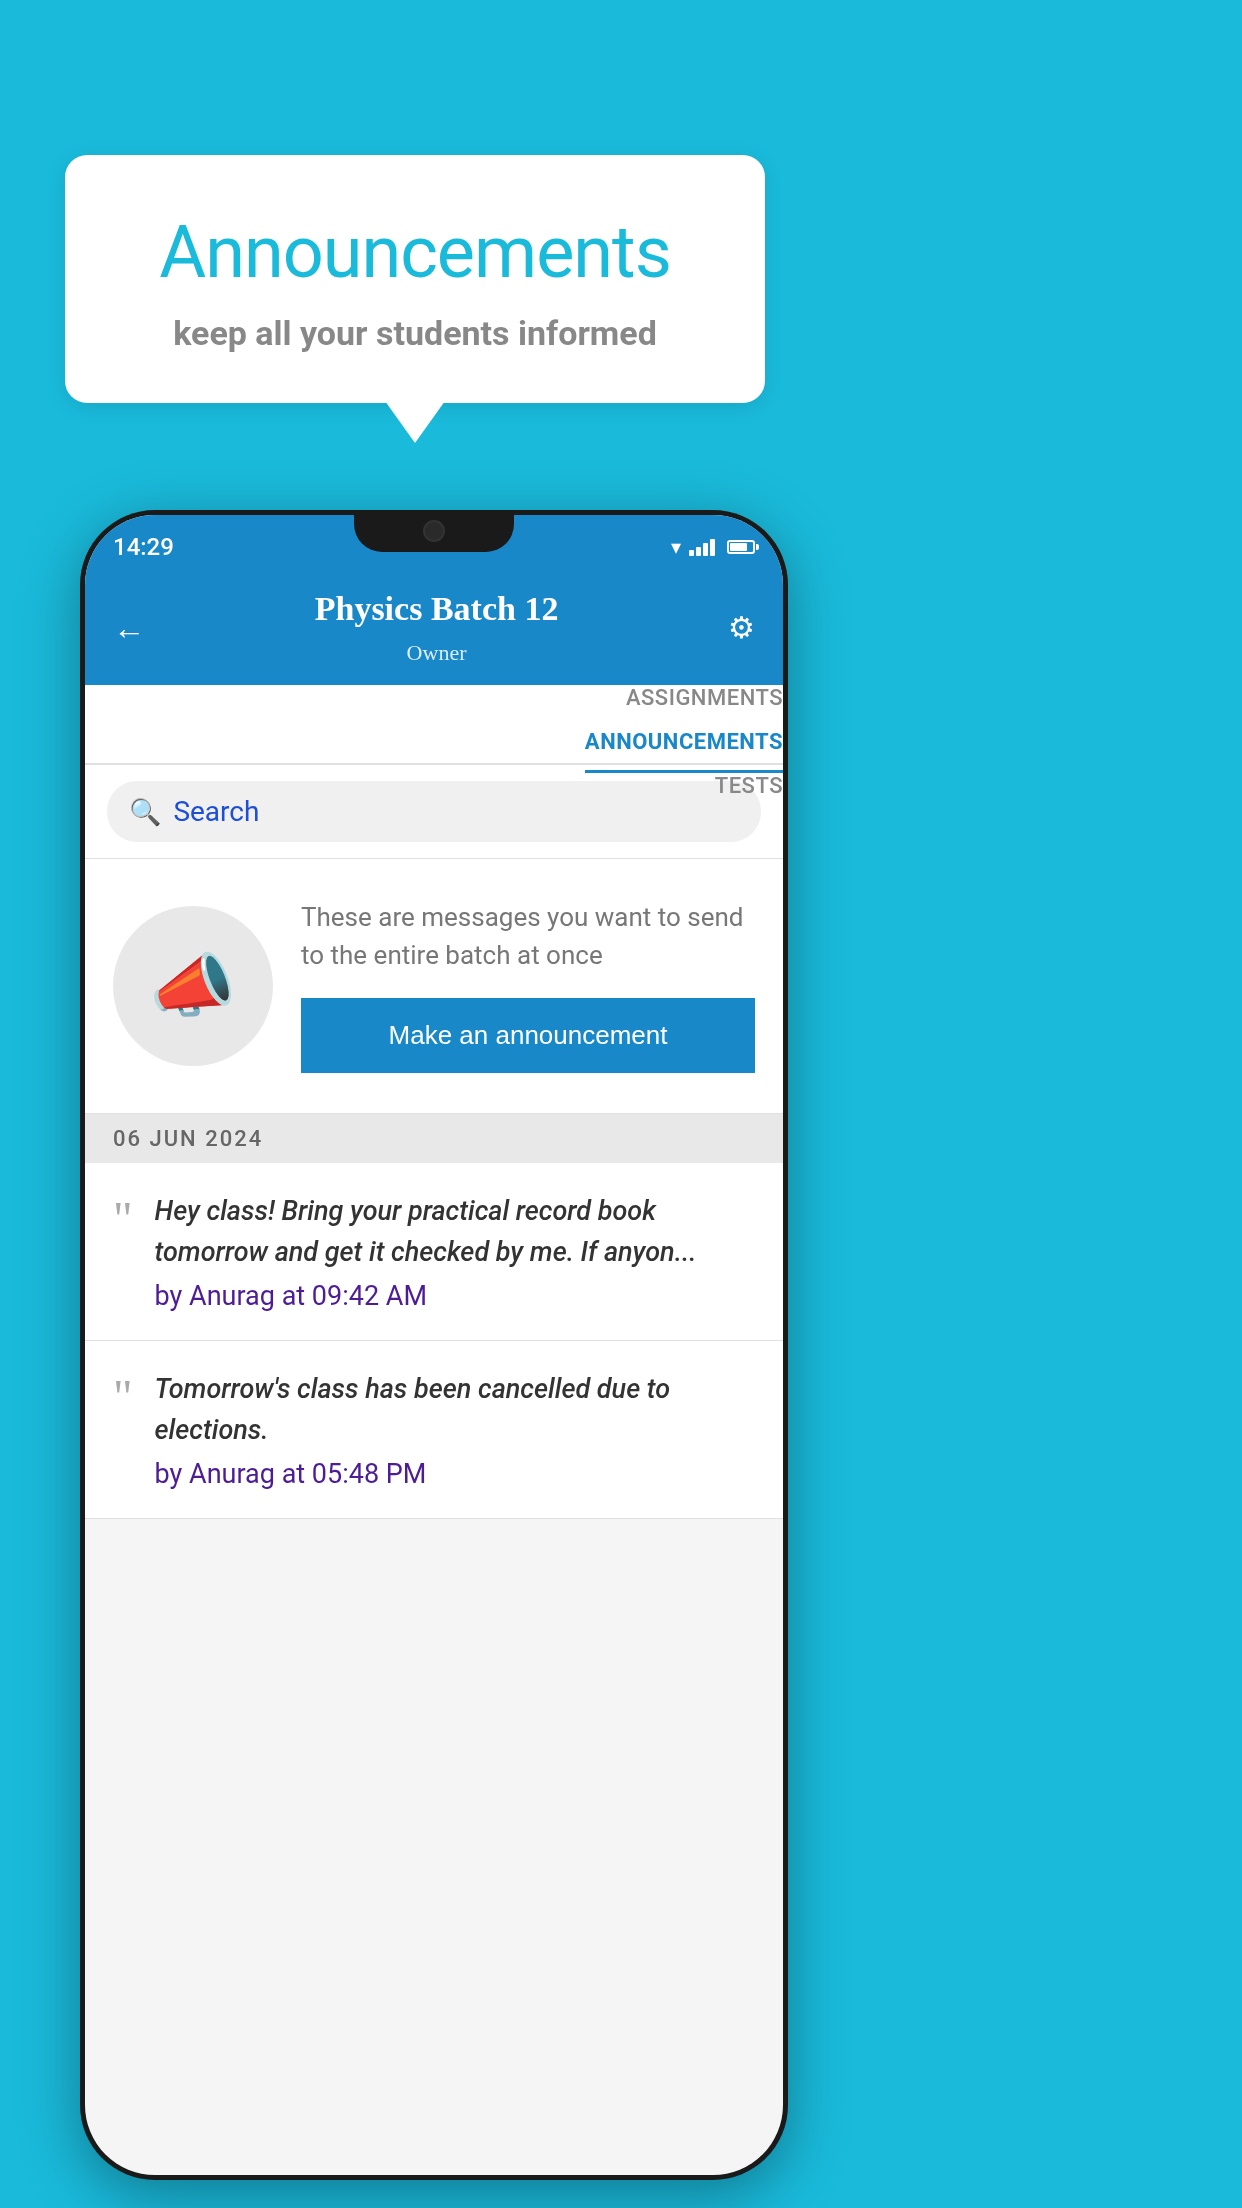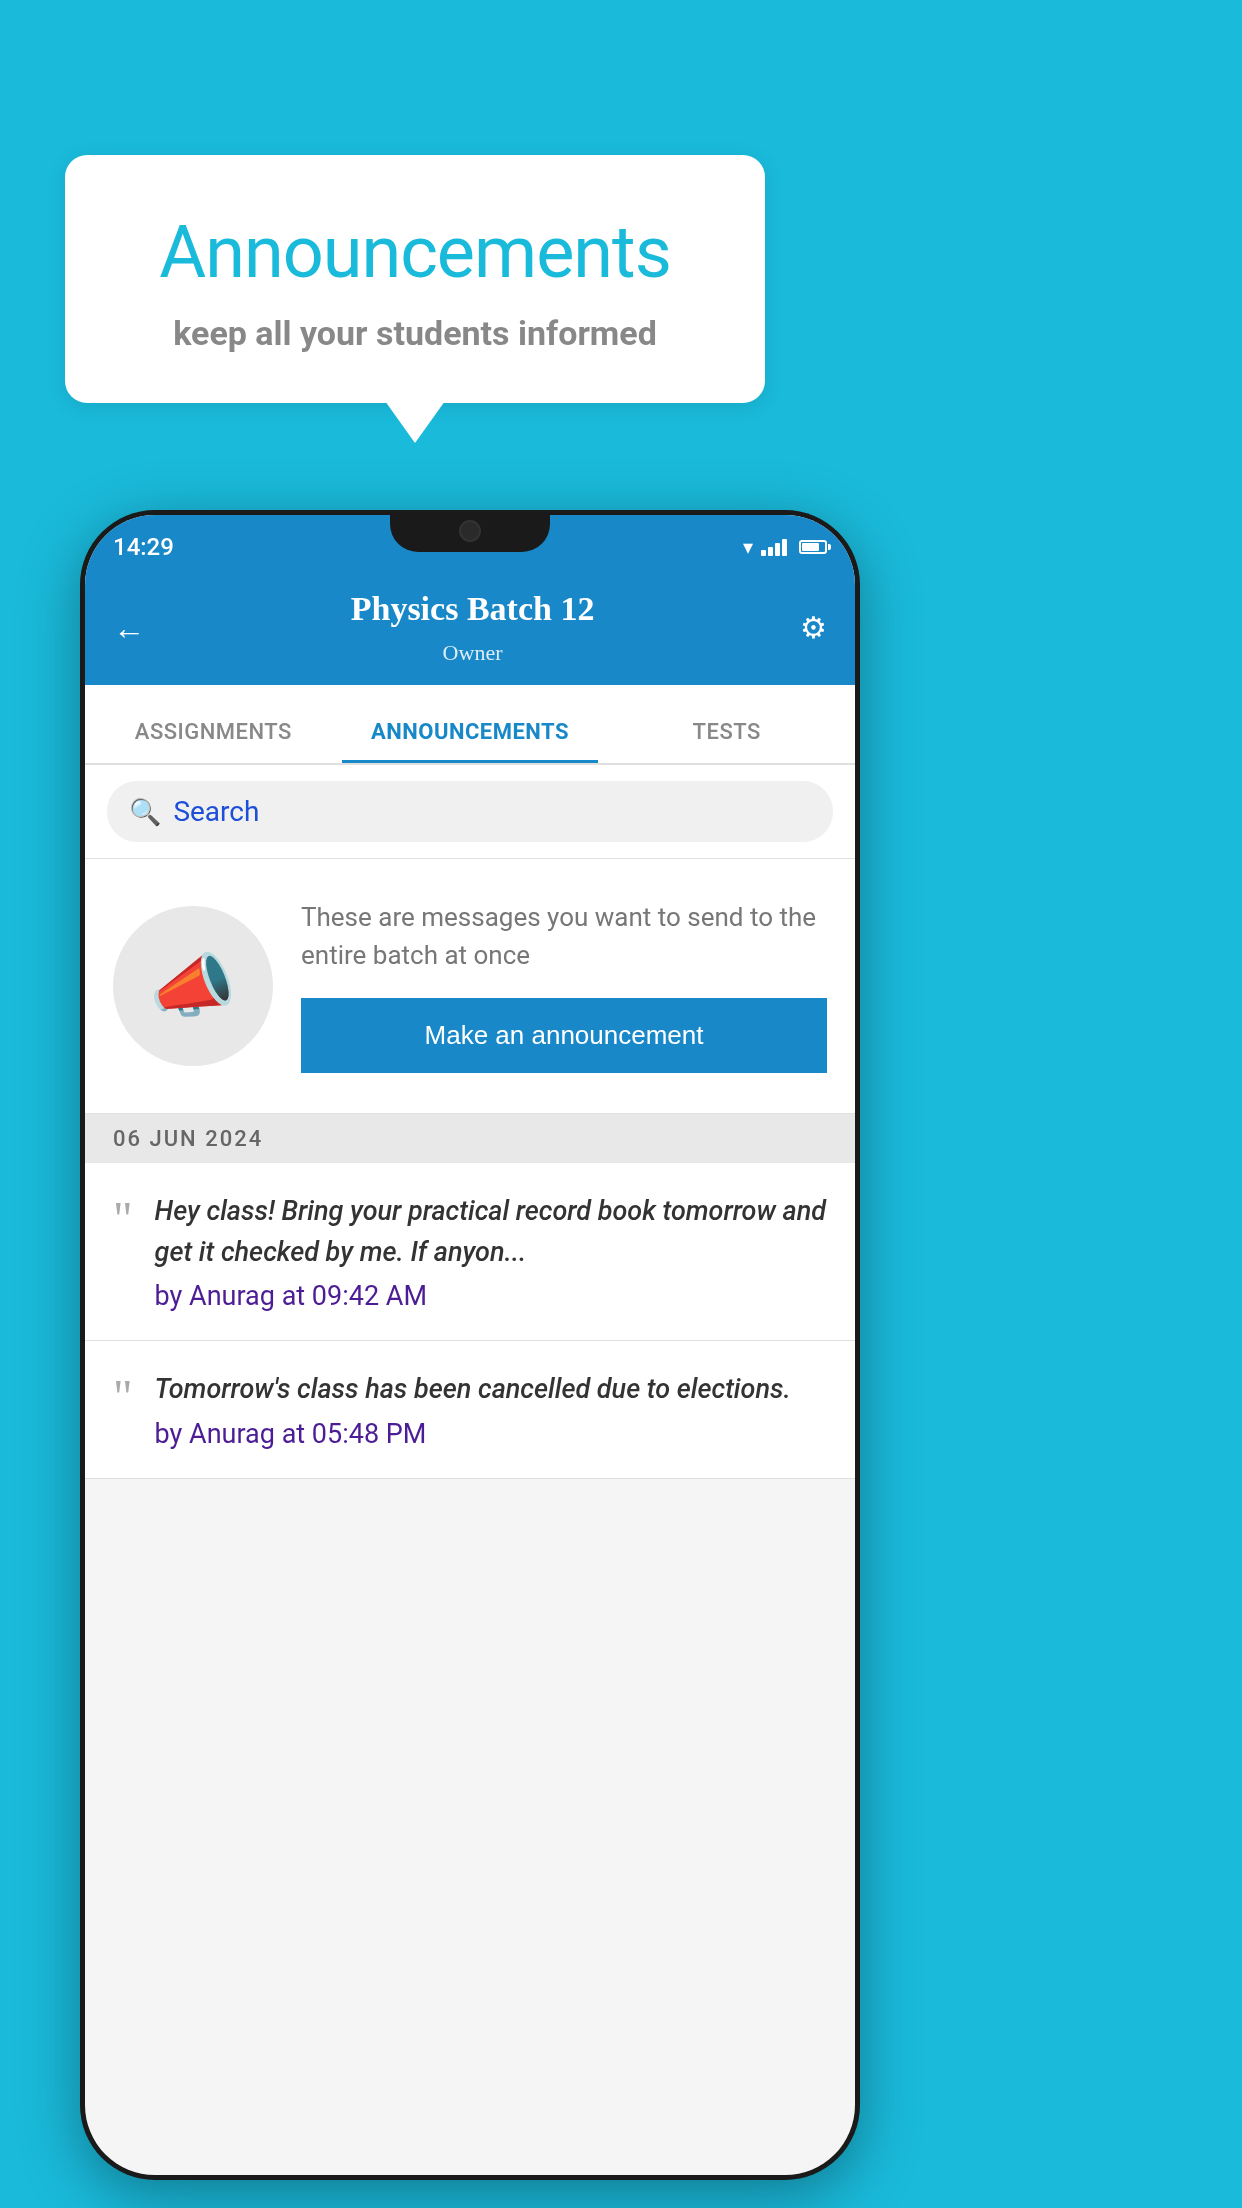--- a/index.html
+++ b/index.html
@@ -51,21 +51,21 @@
       font-size: 34px;
       color: #888;
       font-weight: 700;
     }
 
     
     .phone-frame {
       position: absolute;
       top: 510px;
       left: 80px;
-      width: 780px;
+      width: 708px;
       height: 1670px;
       background: #1a1a1a;
       border-radius: 75px;
       box-shadow: 0 15px 60px rgba(0,0,0,0.35);
       overflow: hidden;
     }
 
     
     .phone-notch {
       position: absolute;
@@ -212,20 +212,21 @@
       cursor: pointer;
     }
 
     
     .tab-bar {
       background: white;
       display: flex;
       border-bottom: 2px solid #e0e0e0;
       height: 80px;
       align-items: flex-end;
+      flex-direction: column;
     }
 
     .tab-item {
       flex: 1;
       text-align: center;
       padding-bottom: 16px;
       font-size: 22px;
       font-weight: 500;
       color: #888;
       letter-spacing: 0.5px;

